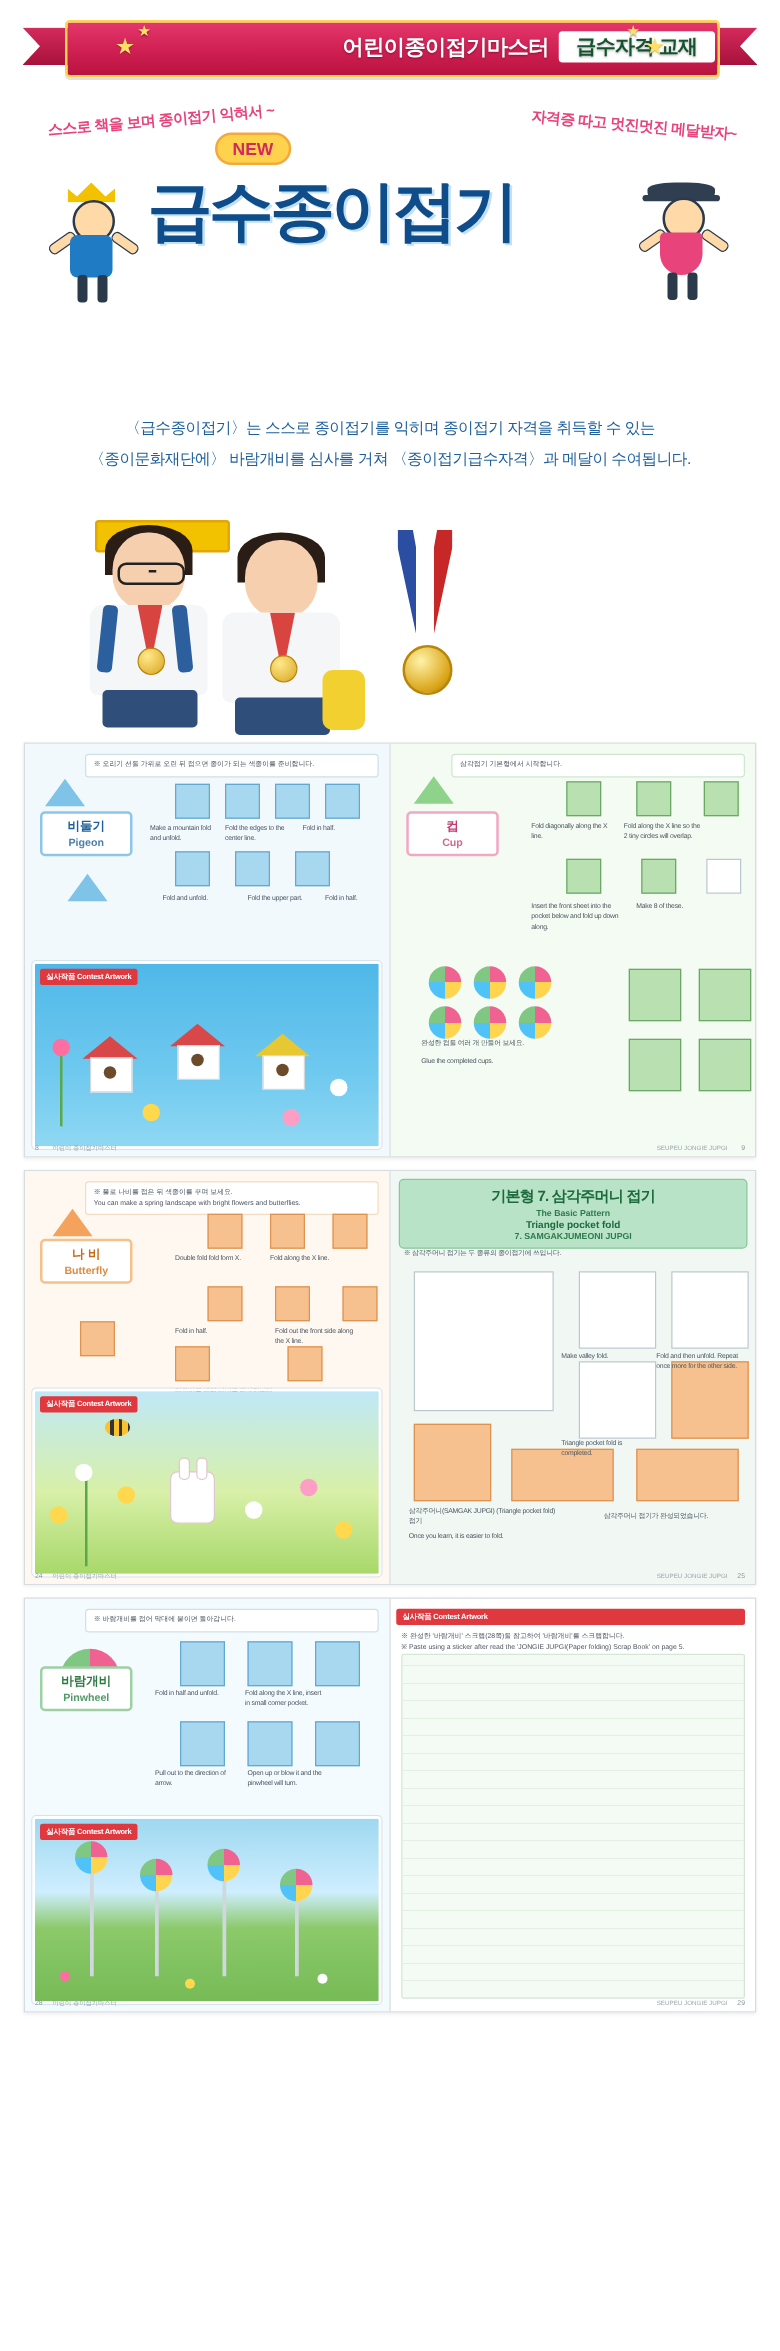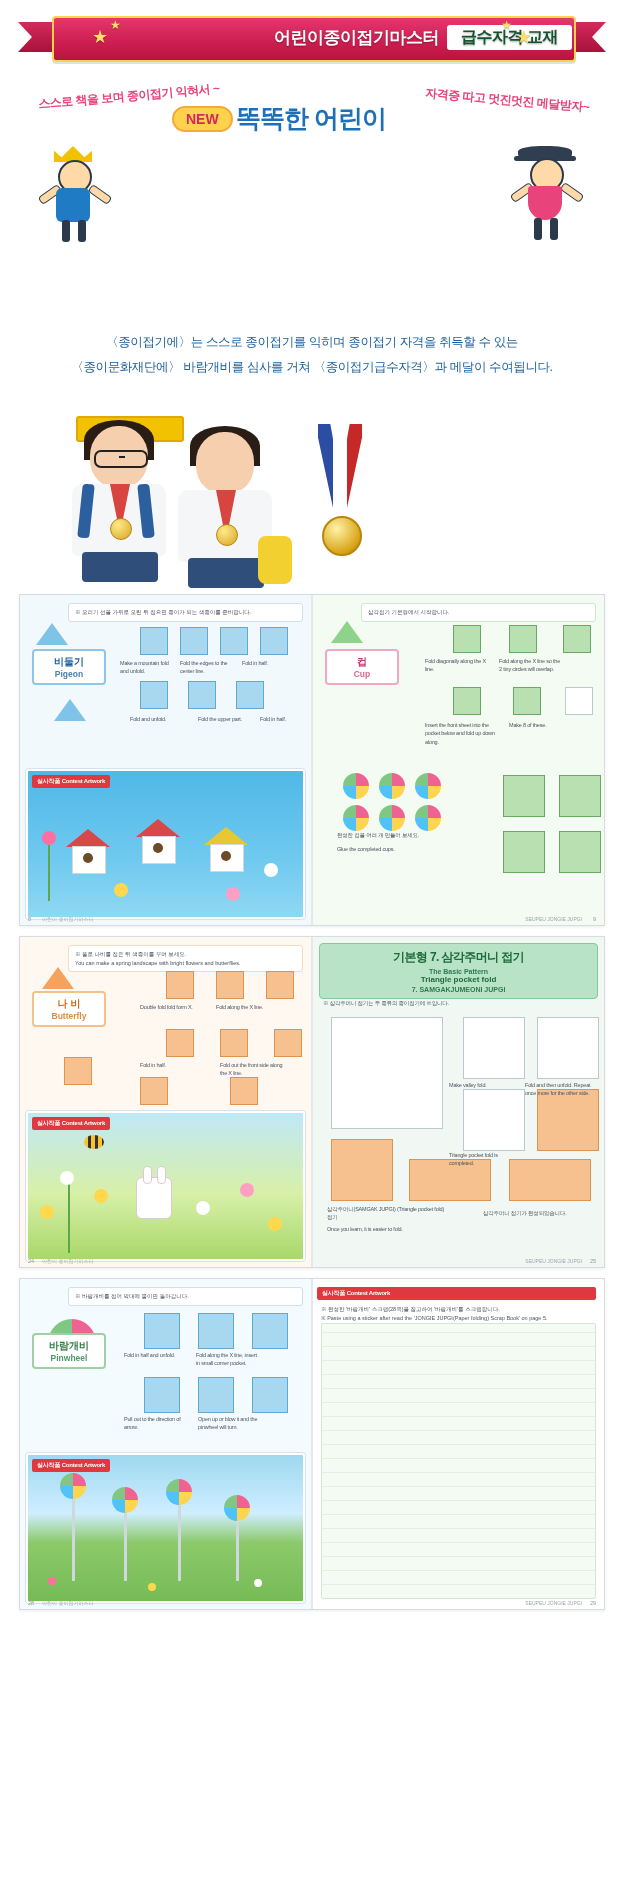--- a/index.html
+++ b/index.html
@@ -403,25 +403,25 @@
       <div class="k-hat"></div>
       <div class="k-head"></div>
       <div class="k-arm l"></div>
       <div class="k-arm r"></div>
       <div class="k-body girl"></div>
       <div class="k-leg l"></div>
       <div class="k-leg r"></div>
     </div>
 
     <div class="new-badge">NEW</div>
-    <div class="hero-title1">똑똑한 어린이</div>
+    <div class="hero-title2">급수종이접기</div>
   </div>
 
   <div class="intro">
-    <p>〈종이접기에〉는 스스로 종이접기를 익히며 종이접기 자격을 취득할 수 있는</p>
+    <p>〈급수종이접기〉는 스스로 종이접기를 익히며 종이접기 자격을 취득할 수 있는</p>
     <p>〈종이문화재단에〉 바람개비를 심사를 거쳐 〈종이접기급수자격〉과 메달이 수여됩니다.</p>
   </div>
 
   <div class="photo-band">
     <div class="photo-kids">
       <div class="pk-bg"></div>
       <div class="pk-boy">
         <div class="pk-book"></div>
         <div class="pk-hair"></div>
         <div class="pk-head"></div>

